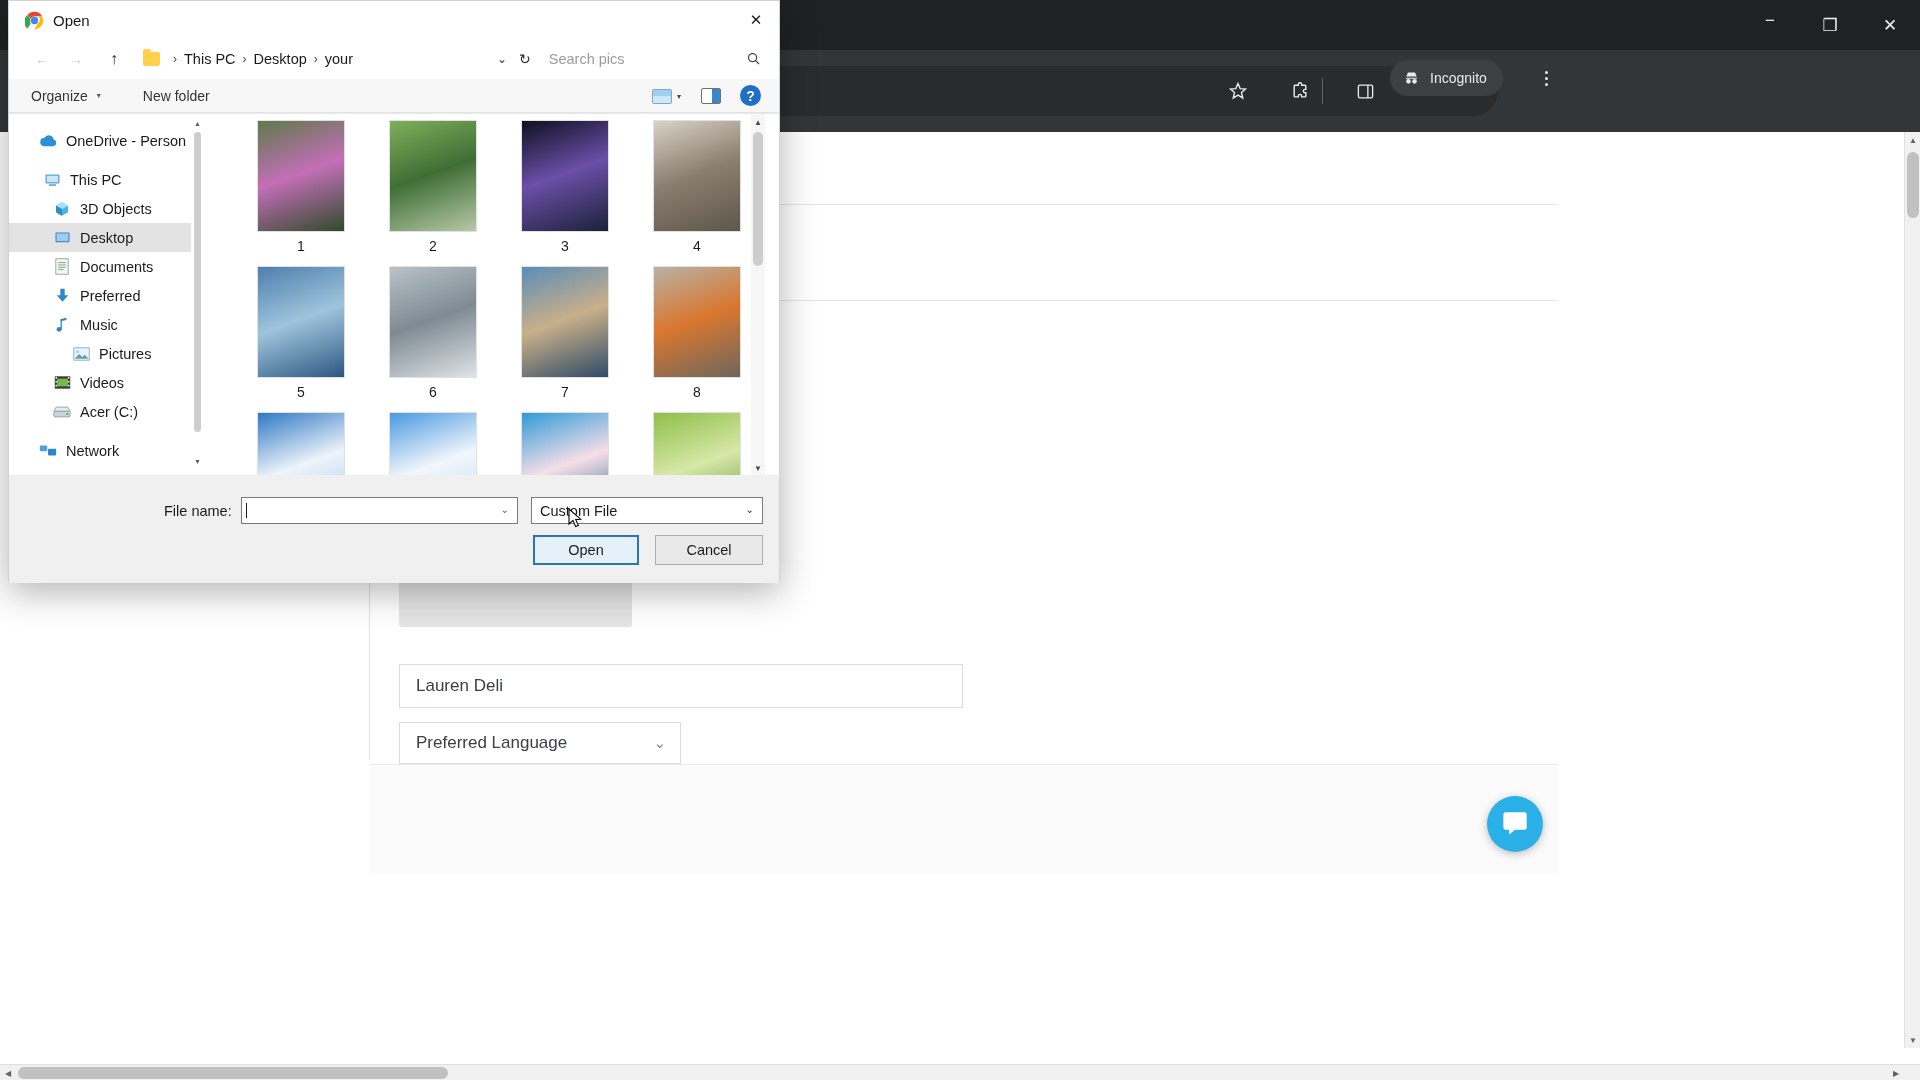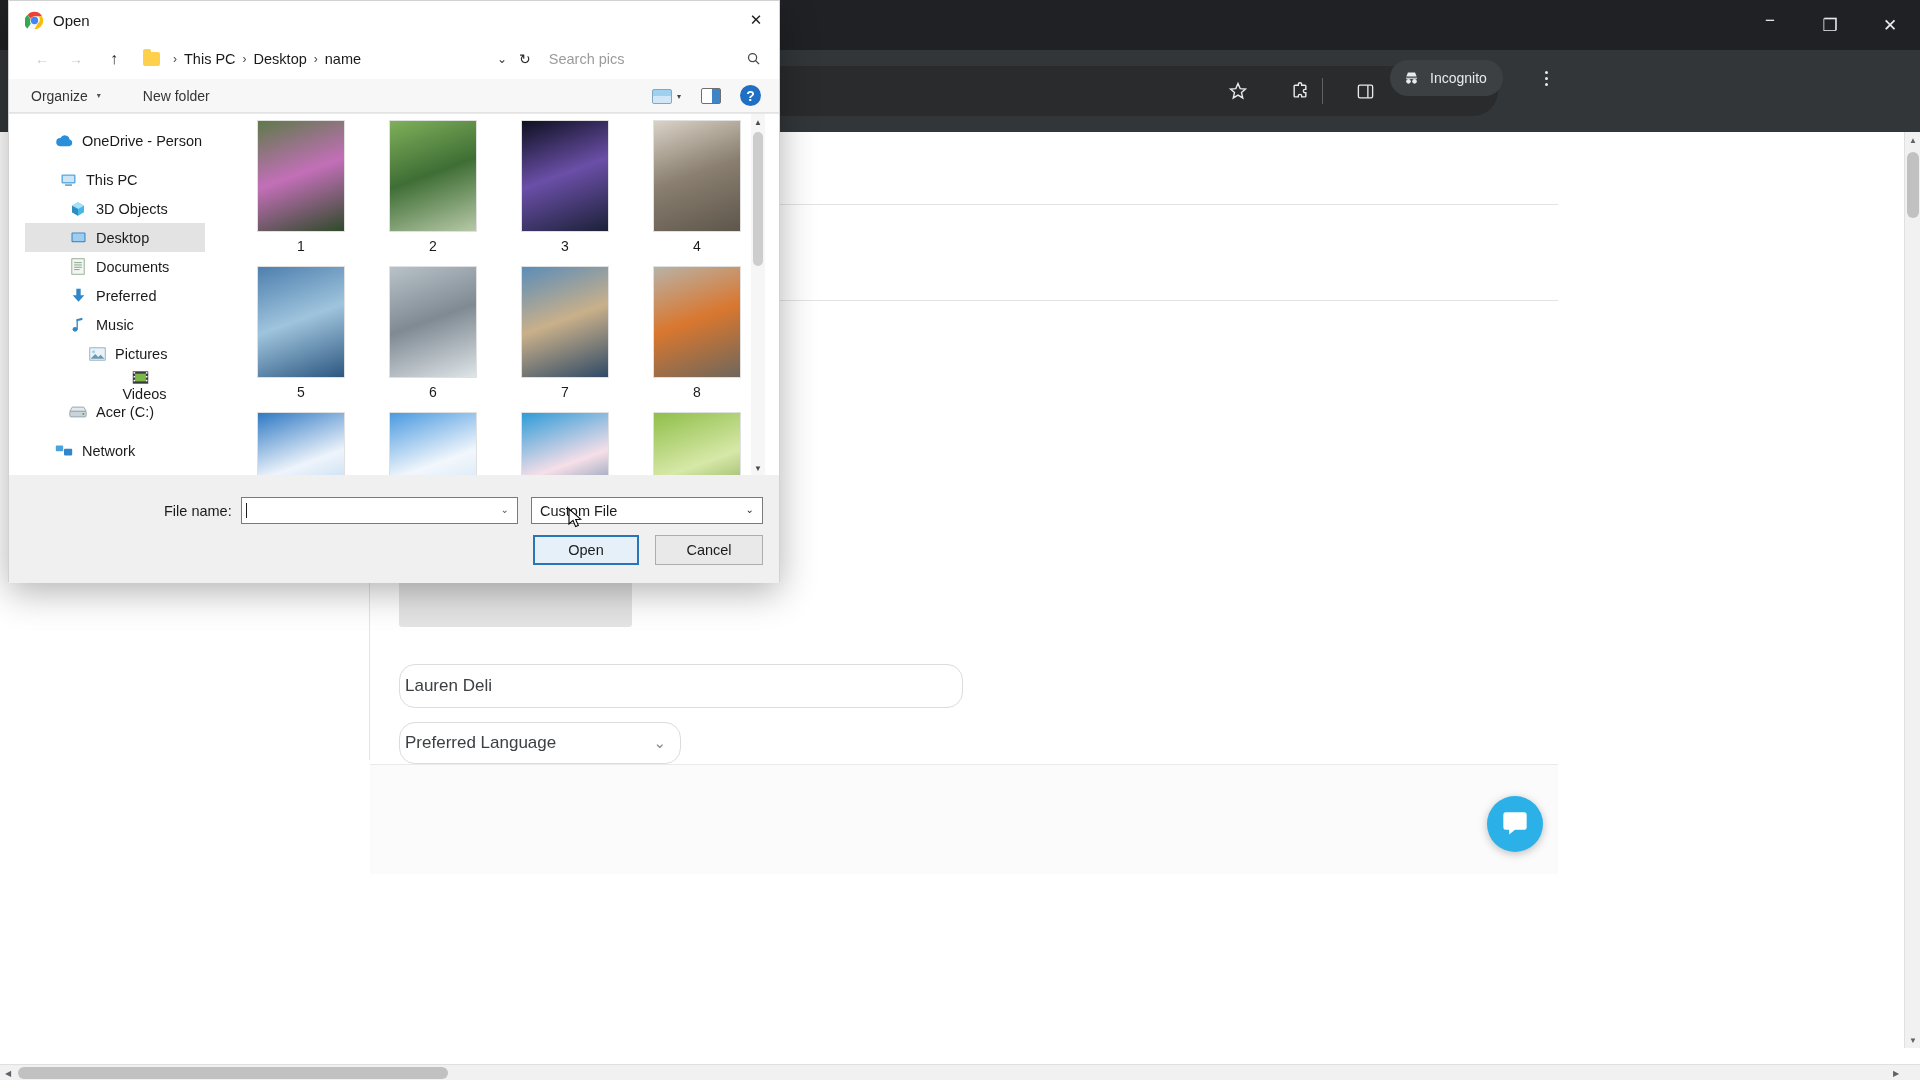--- a/index.html
+++ b/index.html
@@ -81,24 +81,24 @@
     position: absolute; left: 399px; top: 435px;
     width: 233px; height: 60px;
     background: #e4e4e4; border-radius: 3px;
   }
   #card-left-rule {
     position: absolute; left: 369px; top: 400px;
     width: 1px; height: 228px; background: #e3e3e3;
   }
   .form-field {
     position: absolute; left: 399px;
-    background: #fff; border: 1px solid #dadce0; border-radius: 16px;
+    background: #fff; border: 1px solid #dadce0; border-radius: 0;
     display: flex; align-items: center;
     font-size: 17px; color: #3c4043;
-    padding: 0 5px;
+    padding: 0 16px;
     text-align: right;
   }
   #field-name { top: 532px; width: 564px; height: 44px; }
   #field-lang {
     top: 590px; width: 282px; height: 42px;
     justify-content: space-between; padding-right: 14px;
   }
   #lang-caret { color: #80868b; font-size: 15px; }
   #page-footer-area {
     position: absolute; left: 370px; top: 632px;
@@ -240,41 +240,41 @@
     display: flex; align-items: center; justify-content: center;
   }
 
   
   #dlg-body {
     position: absolute; left: 0; top: 112px; width: 770px; height: 362px;
     background: #ffffff;
     border-top: 1px solid #e8e8e8;
   }
   #nav-pane {
-    position: absolute; left: 16px; top: 0; width: 195px; height: 362px;
+    position: absolute; left: 0; top: 0; width: 195px; height: 362px;
     background: #ffffff; overflow: hidden;
   }
   .nav-item {
     height: 29px; display: flex; align-items: center;
     font-size: 14.5px; color: #1b1b1b; white-space: nowrap;
   }
   .nav-item .ico {
     width: 18px; height: 18px; margin-right: 9px; flex: none;
     display: flex; align-items: center; justify-content: center;
   }
   .nav-item.selected { background: #e3e3e3; }
   #nav-onedrive { padding-left: 30px; margin-top: 12px; }
   #nav-thispc   { padding-left: 34px; margin-top: 10px; }
   #nav-3d       { padding-left: 44px; }
   #nav-desktop  { padding-left: 44px; }
   #nav-documents{ padding-left: 44px; }
   #nav-downloads{ padding-left: 44px; }
   #nav-music    { padding-left: 44px; }
   #nav-pictures { padding-left: 63px; }
-  #nav-videos   { padding-left: 44px; flex-direction: column; }
+  #nav-videos   { padding-left: 44px; }
   #nav-acer     { padding-left: 44px; }
   #nav-network  { padding-left: 30px; margin-top: 10px; text-align: right; }
 
   #nav-scrollbar {
     position: absolute; left: 182px; top: 0; width: 13px; height: 362px;
     background: #ffffff;
   }
   #nav-sb-up, #nav-sb-down {
     position: absolute; left: 0; width: 13px; height: 14px;
     display: flex; align-items: center; justify-content: center;
@@ -490,21 +490,21 @@
       <span>↑</span>
     </div>
 
     <div id="crumbbar">
       <span id="crumb-folder-icon"></span>
       <span class="crumb-sep">›</span>
       <span>This PC</span>
       <span class="crumb-sep">›</span>
       <span>Desktop</span>
       <span class="crumb-sep">›</span>
-      <span>name</span>
+      <span>your</span>
     </div>
 
     <span id="crumb-caret">⌄</span>
     <span id="crumb-refresh">↻</span>
     <span id="dlg-search">Search pics</span>
     <span id="dlg-search-icon">
       <svg width="15" height="15" viewBox="0 0 24 24" fill="none" stroke="#4a4a4a" stroke-width="2">
         <circle cx="10.5" cy="10.5" r="6.5"></circle>
           <line x1="15.5" y1="15.5" x2="21" y2="21"></line>
       </svg>

